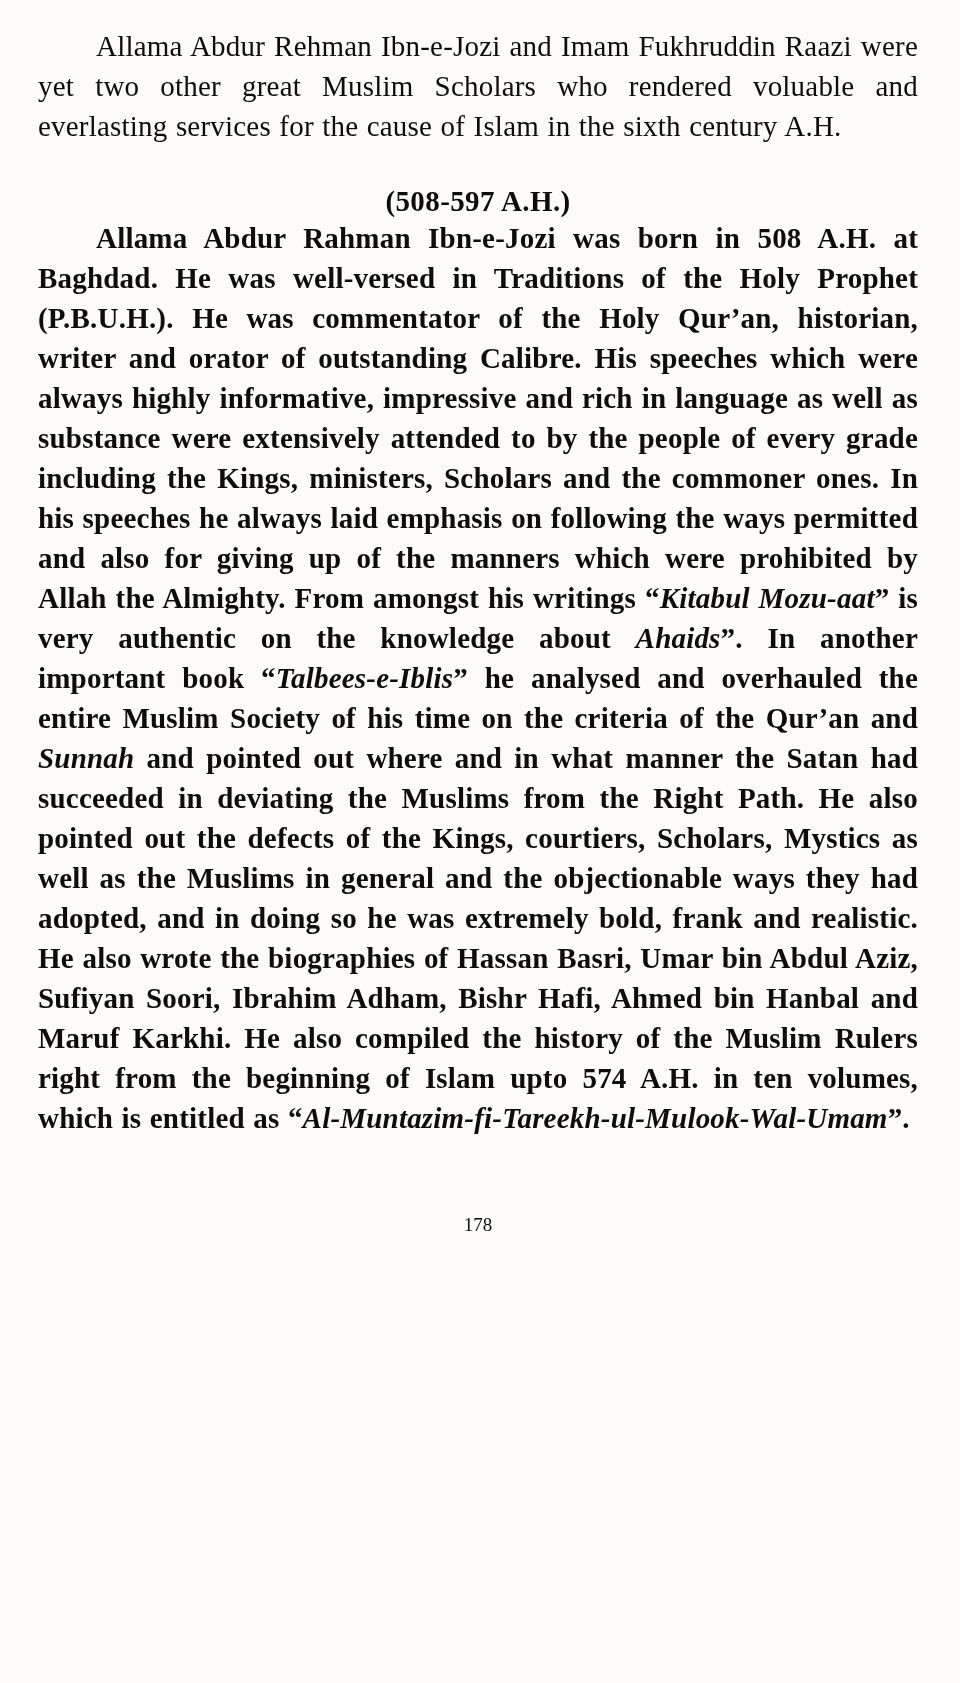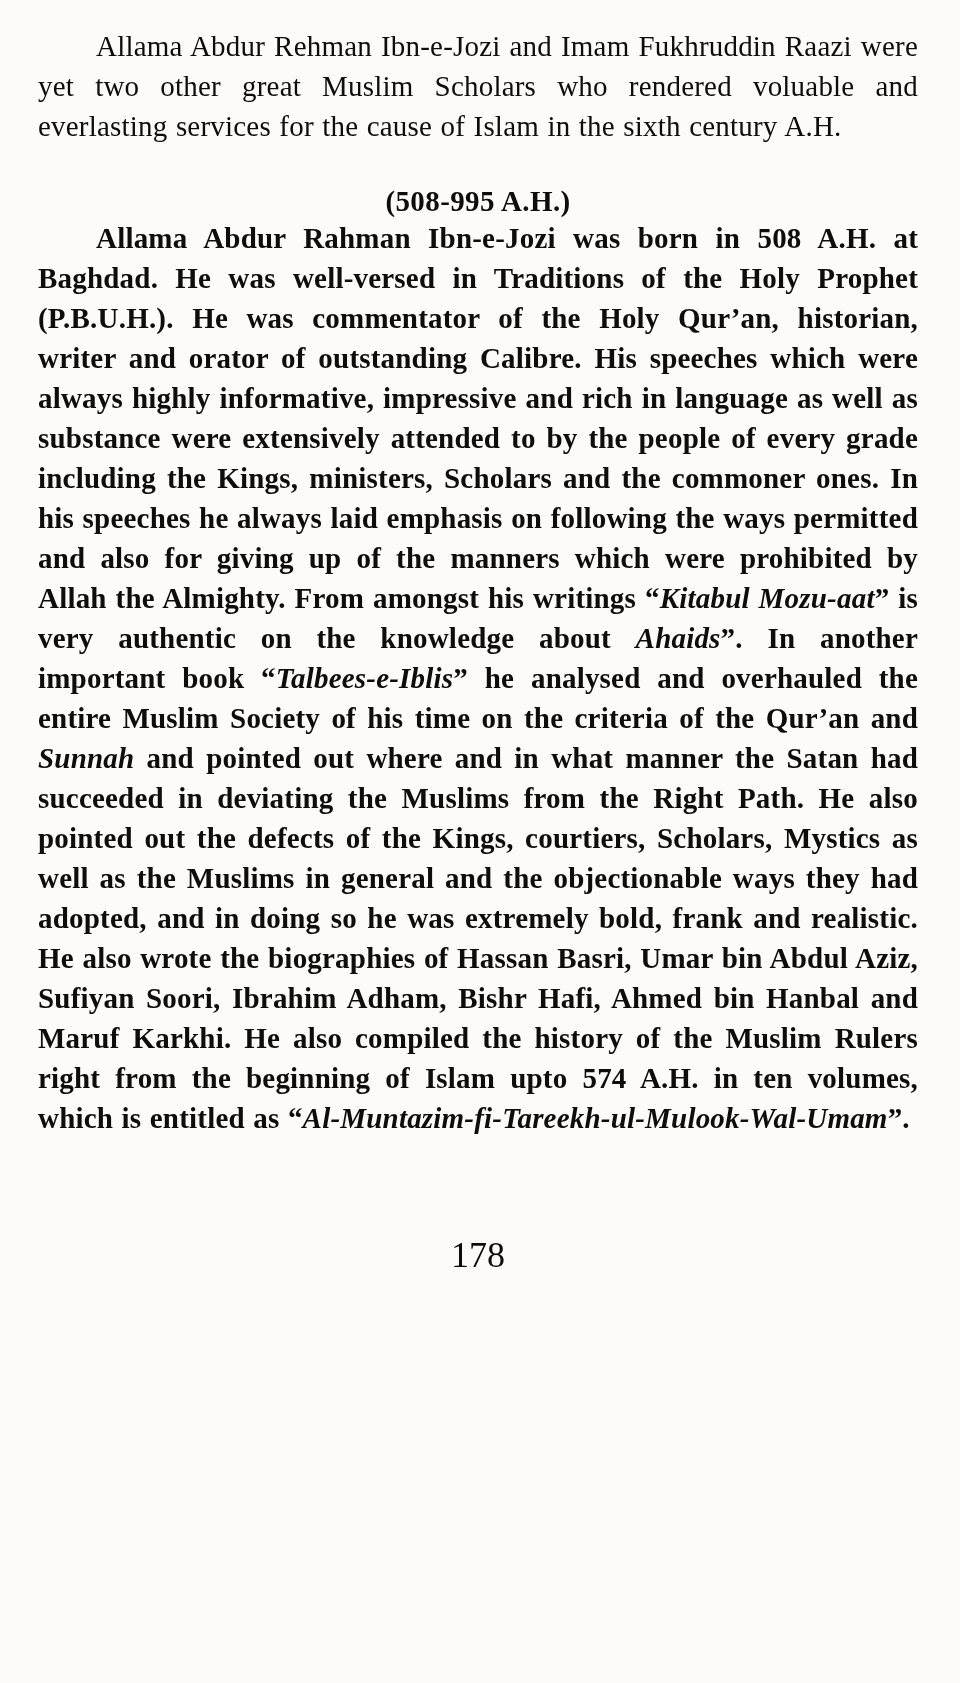--- a/index.html
+++ b/index.html
@@ -48,32 +48,32 @@
     line-height: 34px;
     font-weight: bold;
     text-align: center;
     letter-spacing: 0.4px;
   }
   .main-paragraph {
     margin-top: 42px;
     font-weight: bold;
   }
   .page-number {
-    margin-top: 96px;
-    font-size: 36px;
+    margin-top: 76px;
+    font-size: 19px;
     text-align: center;
   }
 </style>
 </head>
 <body>
 
 <div class="page">
 
   <p class="body-text">Allama Abdur Rehman Ibn-e-Jozi and Imam Fukhruddin Raazi were yet two other great Muslim Scholars who rendered voluable and everlasting services for the cause of Islam in the sixth century A.H.</p>
 
 
-  <h3 class="subheading">(508-995 A.H.)</h3>
+  <h3 class="subheading">(508-597 A.H.)</h3>
 
   <p class="body-text main-paragraph"><span>Allama Abdur Rahman Ibn-e-Jozi was born in 508 A.H. at Baghdad. He was well-versed in Traditions of the Holy Prophet (P.B.U.H.). He was commentator of the Holy Qur’an, historian, writer and orator of outstanding Calibre. His speeches which were always highly informative, impressive and rich in language as well as substance were extensively attended to by the people of every grade including the Kings, ministers, Scholars and the commoner ones. In his speeches he always laid emphasis on following the ways permitted and also for giving up of the manners which were prohibited by Allah the Almighty. From amongst his writings “</span><em>Kitabul Mozu-aat</em><span>” is very authentic on the knowledge about </span><em>Ahaids</em><span>”. In another important book “</span><em>Talbees-e-Iblis</em><span>” he analysed and overhauled the entire Muslim Society of his time on the criteria of the Qur’an and </span><em>Sunnah</em><span> and pointed out where and in what manner the Satan had succeeded in deviating the Muslims from the Right Path. He also pointed out the defects of the Kings, courtiers, Scholars, Mystics as well as the Muslims in general and the objectionable ways they had adopted, and in doing so he was extremely bold, frank and realistic. He also wrote the biographies of Hassan Basri, Umar bin Abdul Aziz, Sufiyan Soori, Ibrahim Adham, Bishr Hafi, Ahmed bin Hanbal and Maruf Karkhi. He also compiled the history of the Muslim Rulers right from the beginning of Islam upto 574 A.H. in ten volumes, which is entitled as “</span><em>Al-Muntazim-fi-Tareekh-ul-Mulook-Wal-Umam</em><span>”.</span></p>
 
   <div class="page-number">178</div>
 
 </div>
 
 </body></html>

